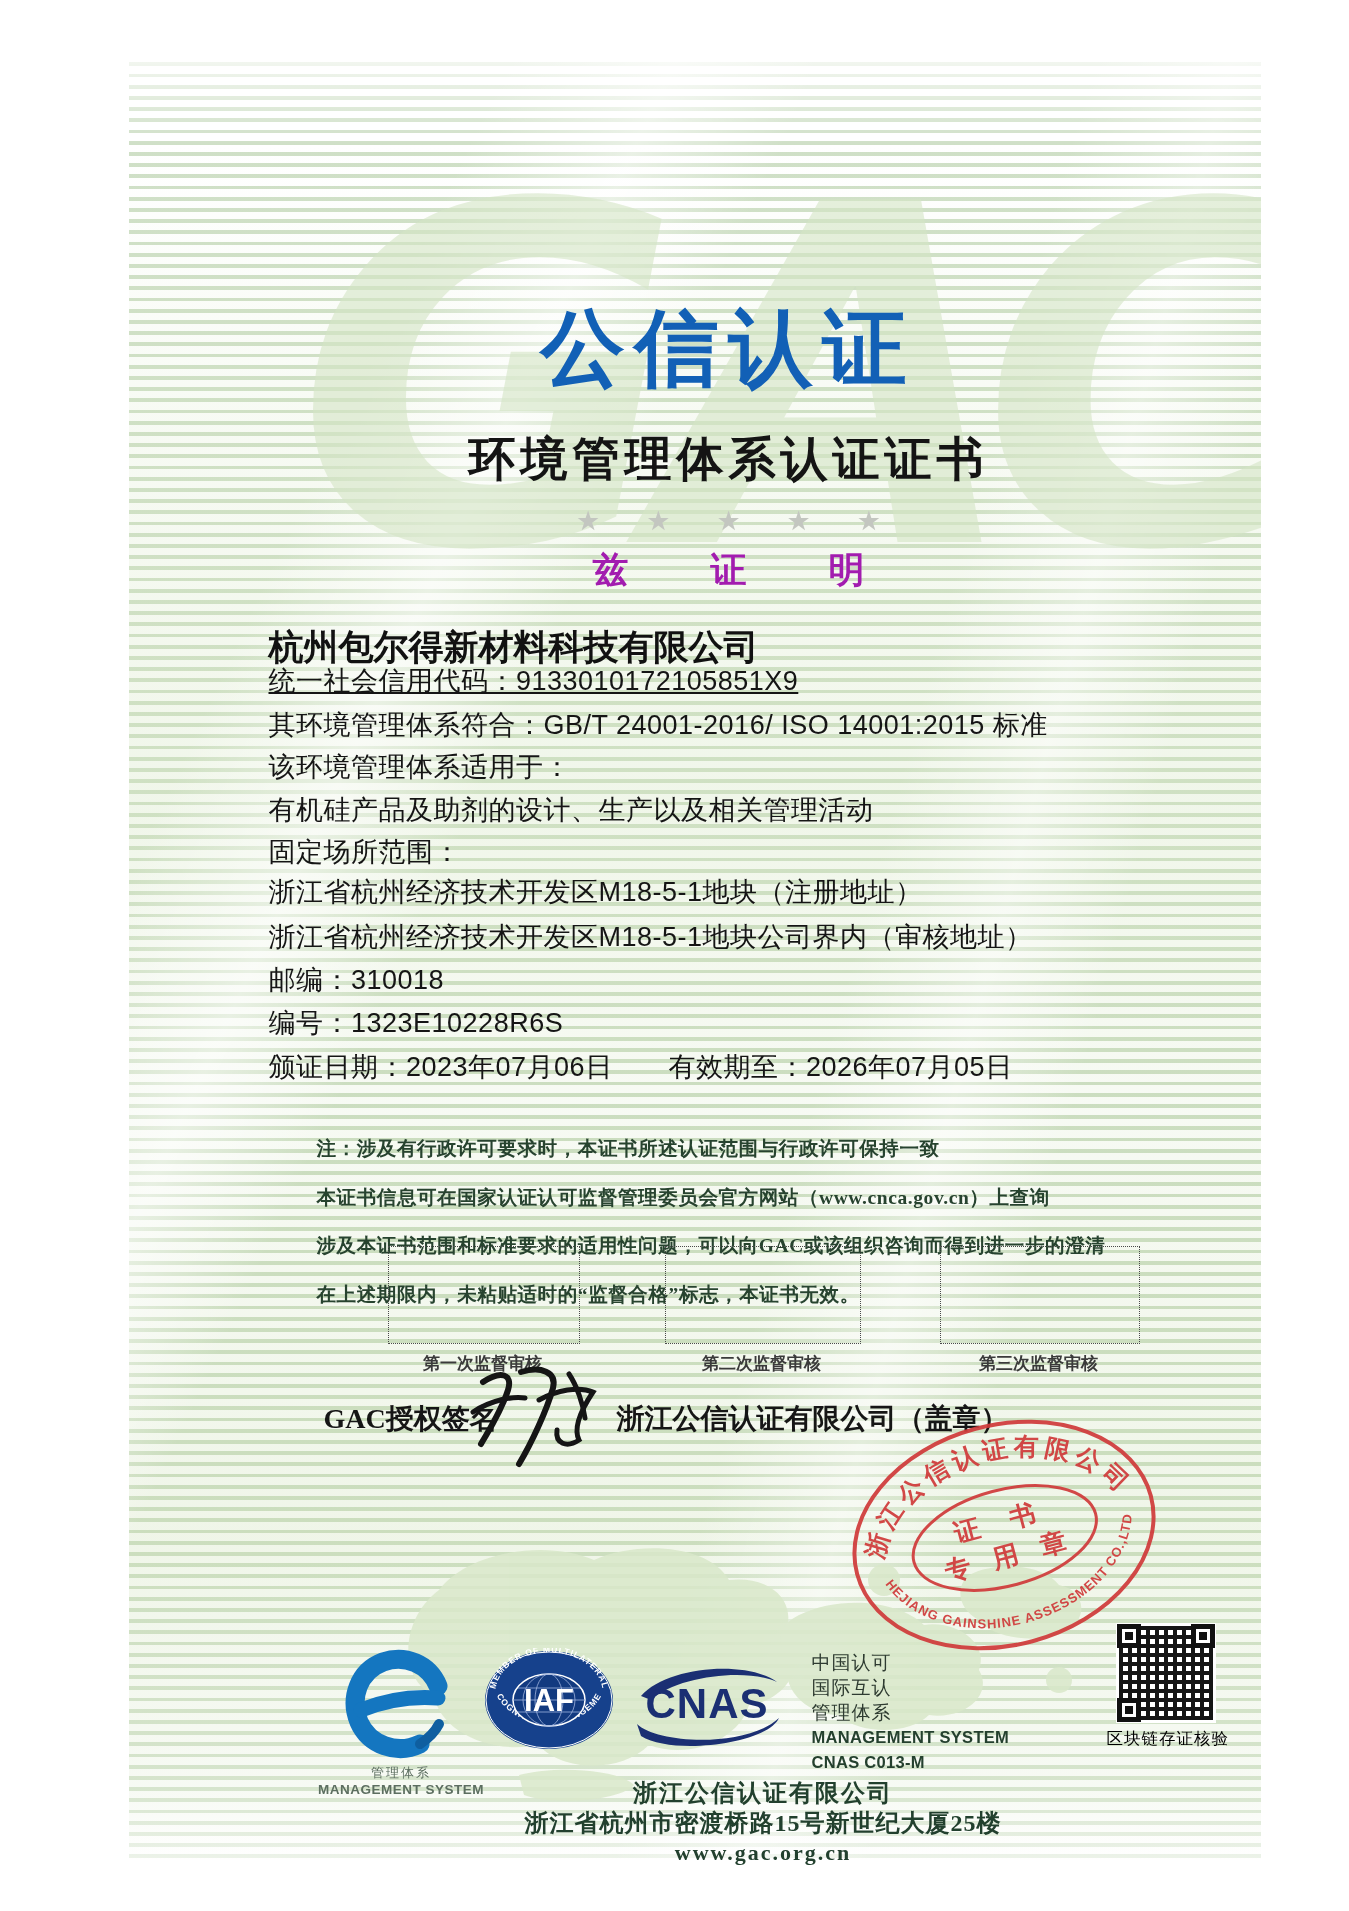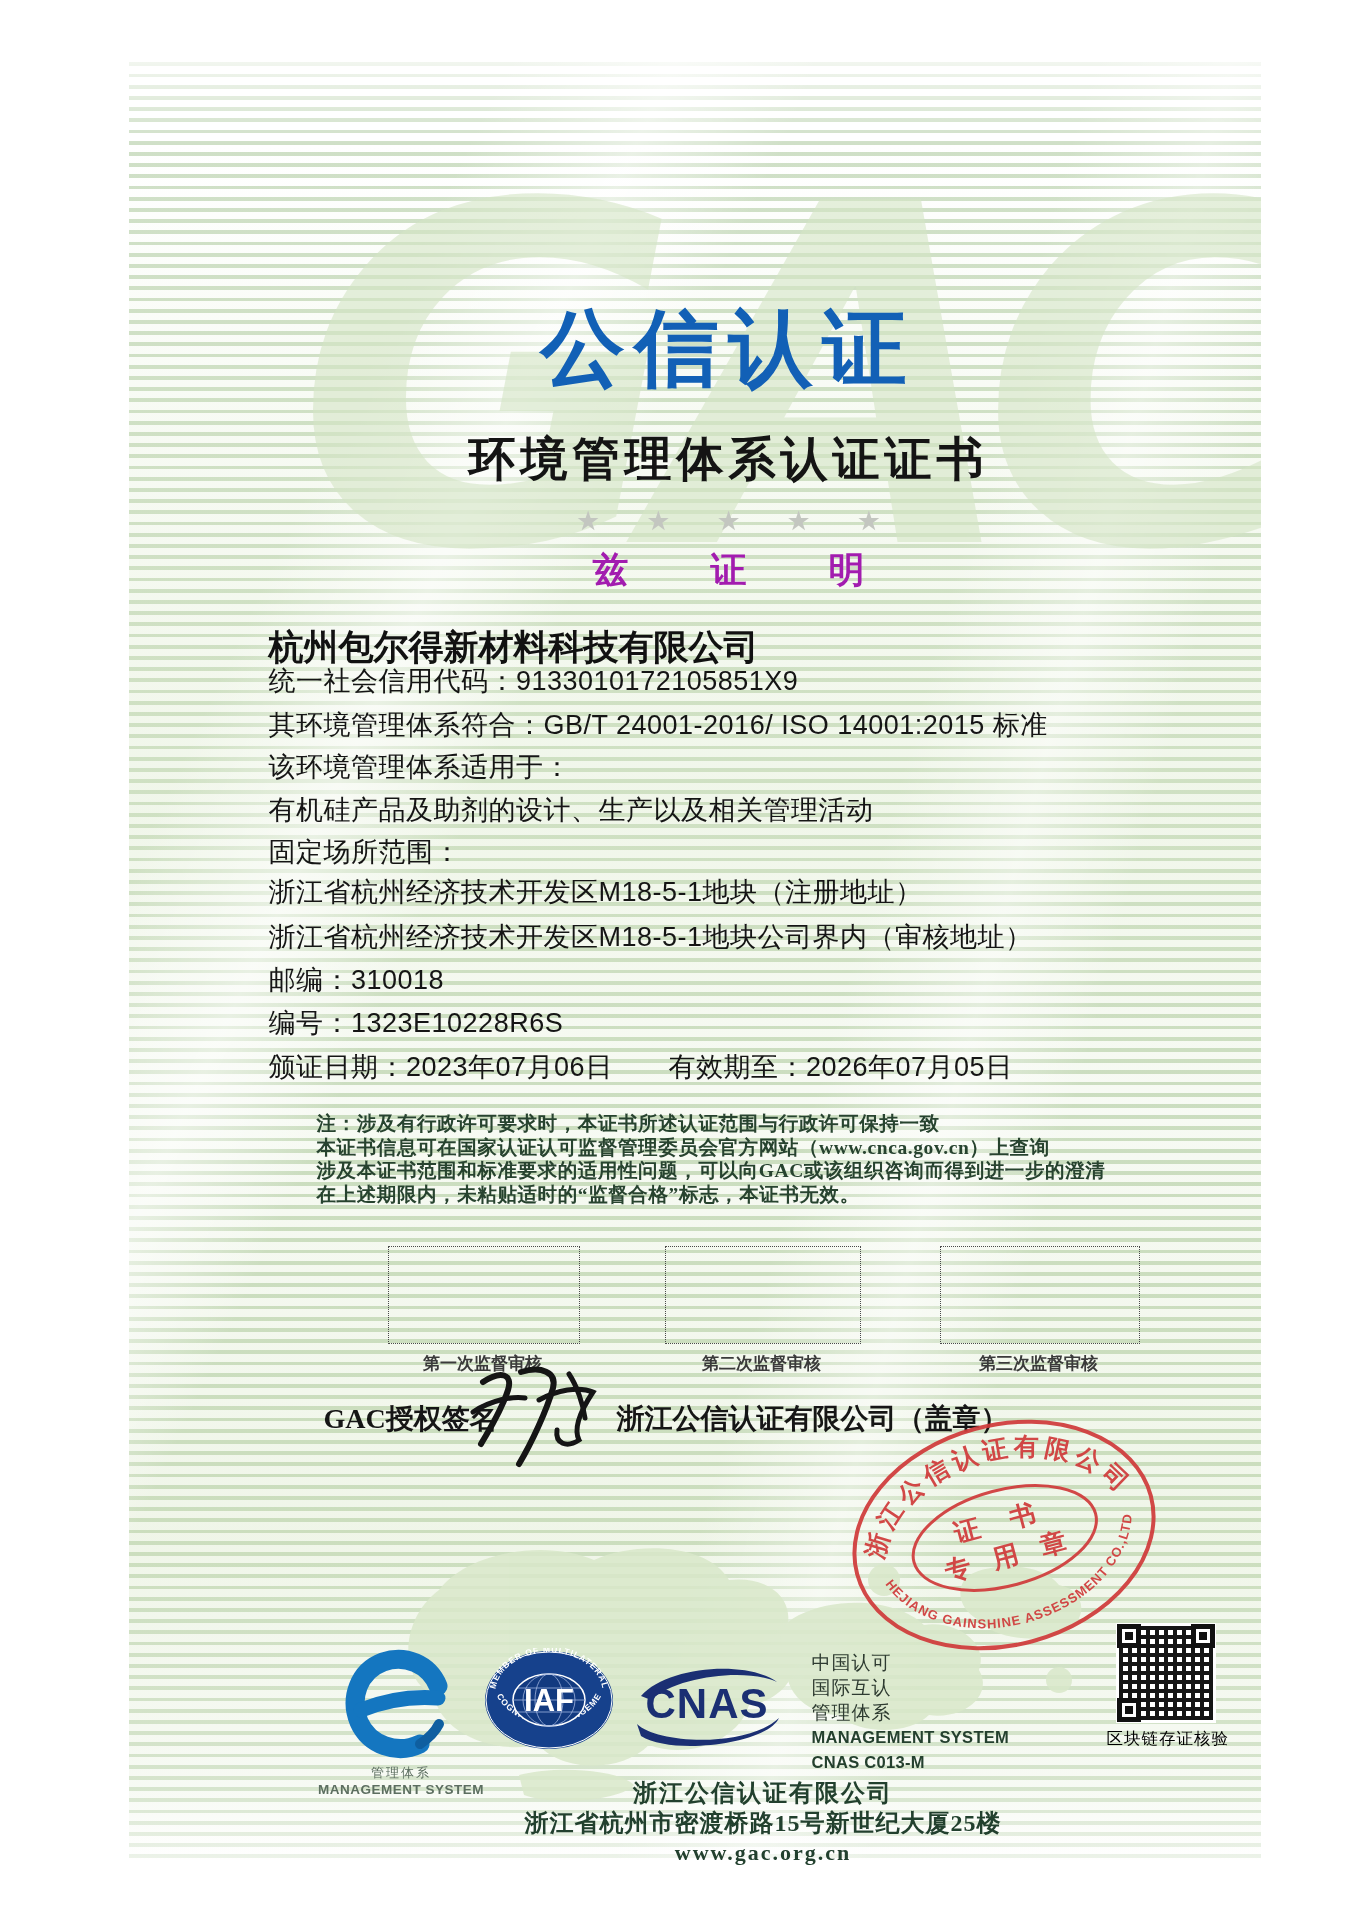--- a/index.html
+++ b/index.html
@@ -50,30 +50,30 @@
   }
   .stars{position:absolute;left:0;top:505px;width:100%;letter-spacing:46px;
     font-size:27px;color:#c3c6c0;text-indent:46px;}
   .certify{
     position:absolute;left:0;top:546px;width:100%;
     font-size:36px;font-weight:bold;letter-spacing:36px;color:#a21caf;text-indent:36px;
   }
   
   .company{position:absolute;left:180px;top:606px;font-size:35px;font-weight:600;color:#111;margin-top:18px;}
   .bline{position:absolute;left:180px;font-size:27px;font-weight:500;color:#151515;letter-spacing:.5px;}
-  .l0{top:663px;} .l1{top:707px;} .l2{top:749px;} .l3{top:792px;} .l4{top:834px;}
+  .l0{top:663px;text-decoration:underline;} .l1{top:707px;} .l2{top:749px;} .l3{top:792px;} .l4{top:834px;}
   .l5{top:874px;} .l6{top:919px;} .l7{top:962px;} .l8{top:1005px;}
   .ldate{top:1049px;} .lvalid{top:1049px;left:580px;}
   
   .notes{
     position:absolute;left:228px;top:1112px;width:900px;
     font-family:"Liberation Serif","DejaVu Serif",serif;font-weight:bold;
     font-size:19.5px;line-height:23.5px;color:#27432f;letter-spacing:.6px;
   }
-  .notes div{white-space:nowrap;}
+  .notes div{white-space:nowrap;margin-top:25px;}
   
   .sbox{position:absolute;top:1246px;height:96px;border:1.6px dotted #4a4a4a;background:rgba(255,255,255,.0);}
   .sb1{left:299px;width:190px;} .sb2{left:576px;width:194px;} .sb3{left:851px;width:198px;}
   .slabel{position:absolute;top:1352px;text-align:center;
     font-family:"Liberation Serif","DejaVu Serif",serif;font-size:17px;color:#3a3a3a;font-weight:bold;}
   
   .sig-label{position:absolute;left:235px;top:1400px;font-family:"Liberation Serif","DejaVu Serif",serif;
     font-size:28px;font-weight:bold;color:#161616;}
   .sig-svg{position:absolute;left:372px;top:1352px;}
   .seal-label{position:absolute;left:528px;top:1400px;font-family:"Liberation Serif","DejaVu Serif",serif;

